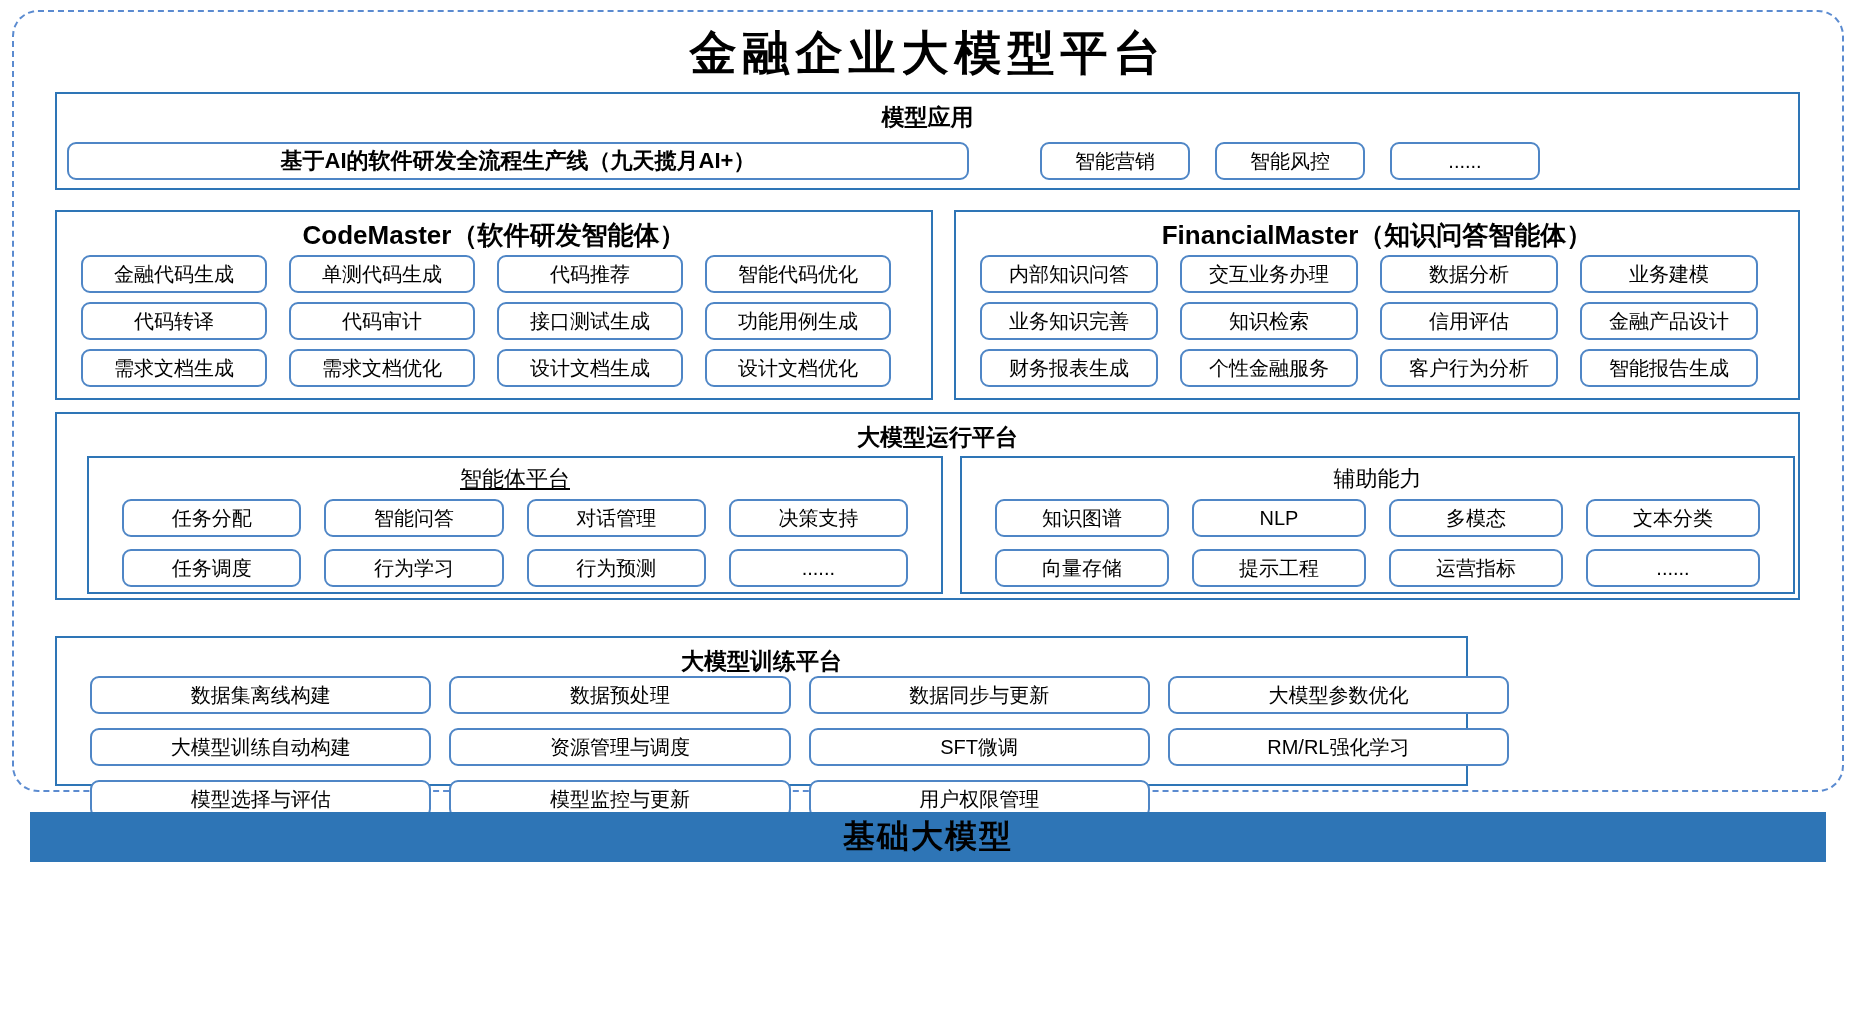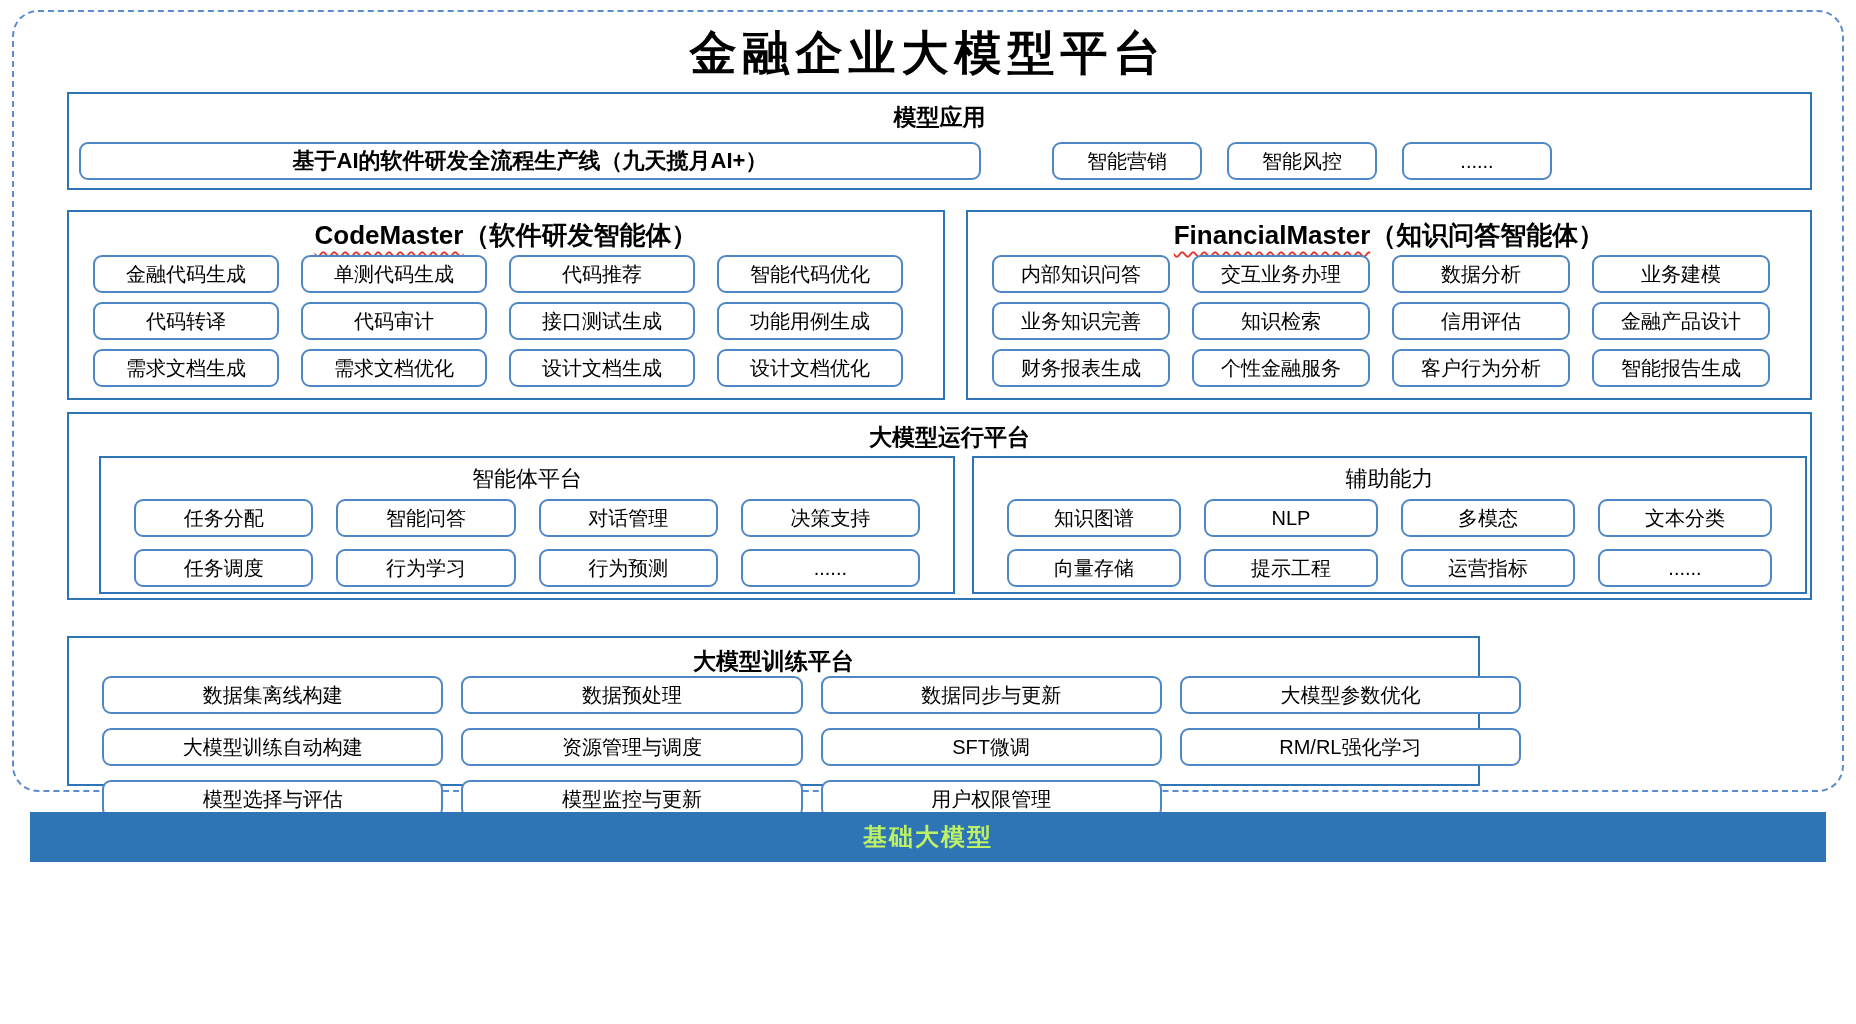--- a/index.html
+++ b/index.html
@@ -10,63 +10,63 @@
   .outer-dashed {
     position:absolute; left:12px; top:10px; width:1828px; height:778px;
     border:2px dashed #5b8bd0; border-radius:26px;
   }
   .main-title {
     position:absolute; top:22px; left:0; width:100%; text-align:center;
     font-family:"DejaVu Serif","Liberation Serif",serif;
     font-weight:bold; font-size:47px; letter-spacing:6px;
   }
   .sec {
-    position:absolute; border:2px solid #2e75b6; background:#fff; box-sizing:border-box;margin-left:12px;
+    position:absolute; border:2px solid #2e75b6; background:#fff; box-sizing:border-box;
   }
   .sec-apps  { left:55px; top:92px;  width:1745px; height:98px; }
   .sec-code  { left:55px; top:210px; width:878px;  height:190px; }
   .sec-fin   { left:954px; top:210px; width:846px; height:190px; }
   .sec-run   { left:55px; top:412px; width:1745px; height:188px;padding-left:20px; }
   .sec-train { left:55px; top:636px; width:1413px; height:150px; }
   .sec-title { text-align:center; font-weight:bold; font-size:23px; margin-top:8px; }
   .agent-title { text-align:center; font-weight:bold; font-size:26px; margin-top:6px; }
   .wavy {
-    text-decoration:underline; text-decoration-style:wavy;
+    text-decoration-style:wavy;
     text-decoration-color:#e0392f; text-decoration-thickness:2px;
     text-underline-offset:7px;
   }
   .ibox {
     border:2px solid #4f86c6; border-radius:9px; background:#fff;
     display:flex; align-items:center; justify-content:center;
     font-size:20px; height:38px; box-sizing:border-box; white-space:nowrap;
   }
   .apps-row { position:absolute; left:10px; top:48px; right:10px; display:flex; }
   .app-wide { width:902px; font-weight:bold; font-size:22px; }
   .apps-small { display:flex; gap:25px; margin-left:43px;padding-left:28px; }
   .apps-small .ibox { width:150px; }
   .grid-4x3 {
     position:absolute; top:43px; left:24px; right:40px;
     display:grid; grid-template-columns:repeat(4,1fr); gap:9px 22px;
   }
   .inner-box { position:absolute; border:2px solid #2e75b6; box-sizing:border-box; background:#fff; }
-  .box-agentp { left:30px;  top:42px; width:856px; height:138px; }
+  .box-agentp { left:30px;  top:42px; width:856px; height:138px;text-decoration:underline; }
   .box-aux    { left:903px; top:42px; width:835px; height:138px; }
   .inner-title { text-align:center; font-size:22px; margin-top:6px; }
   .grid-4x2 {
     position:absolute; top:41px; left:33px; right:33px;
     display:grid; grid-template-columns:repeat(4,1fr); gap:12px 23px;
   }
   .grid-6x2 {
     position:absolute; top:38px; left:33px; width:1419px;
     display:grid; grid-template-columns:repeat(4,1fr); gap:14px 18px;
   }
   .base-bar {
     position:absolute; left:30px; top:812px; width:1796px; height:50px;
-    background:#2e75b6; color:#bef264; display:flex; align-items:center;
-    justify-content:center; font-size:24px; font-weight:600; letter-spacing:2px;
+    background:#2e75b6; color:#000000; display:flex; align-items:center;
+    justify-content:center; font-size:32px; font-weight:600; letter-spacing:2px;
   }
 </style>
 </head>
 <body>
 
 <div class="canvas">
 
   <div class="outer-dashed"></div>
 
   <div class="main-title">金融企业大模型平台</div>

